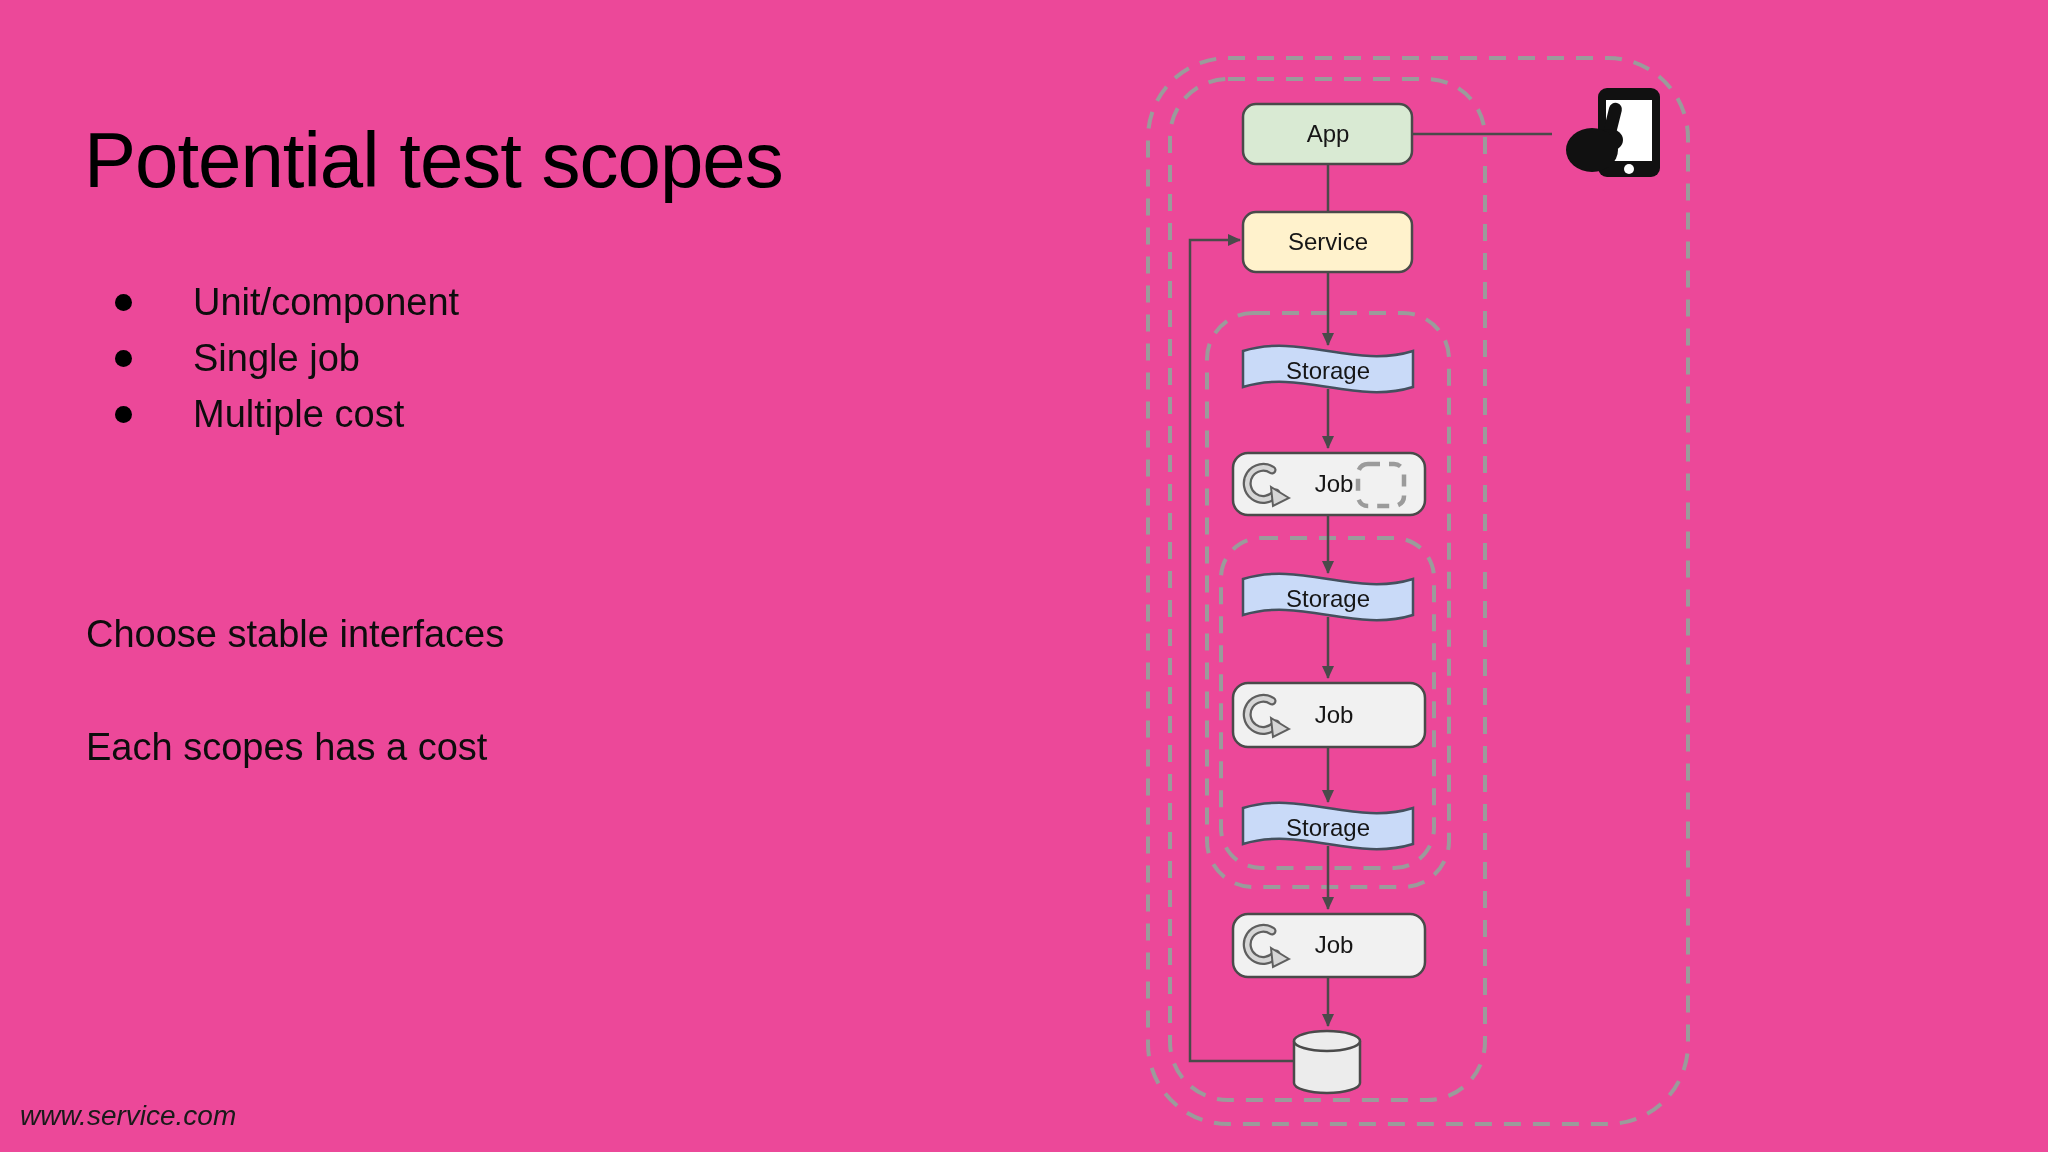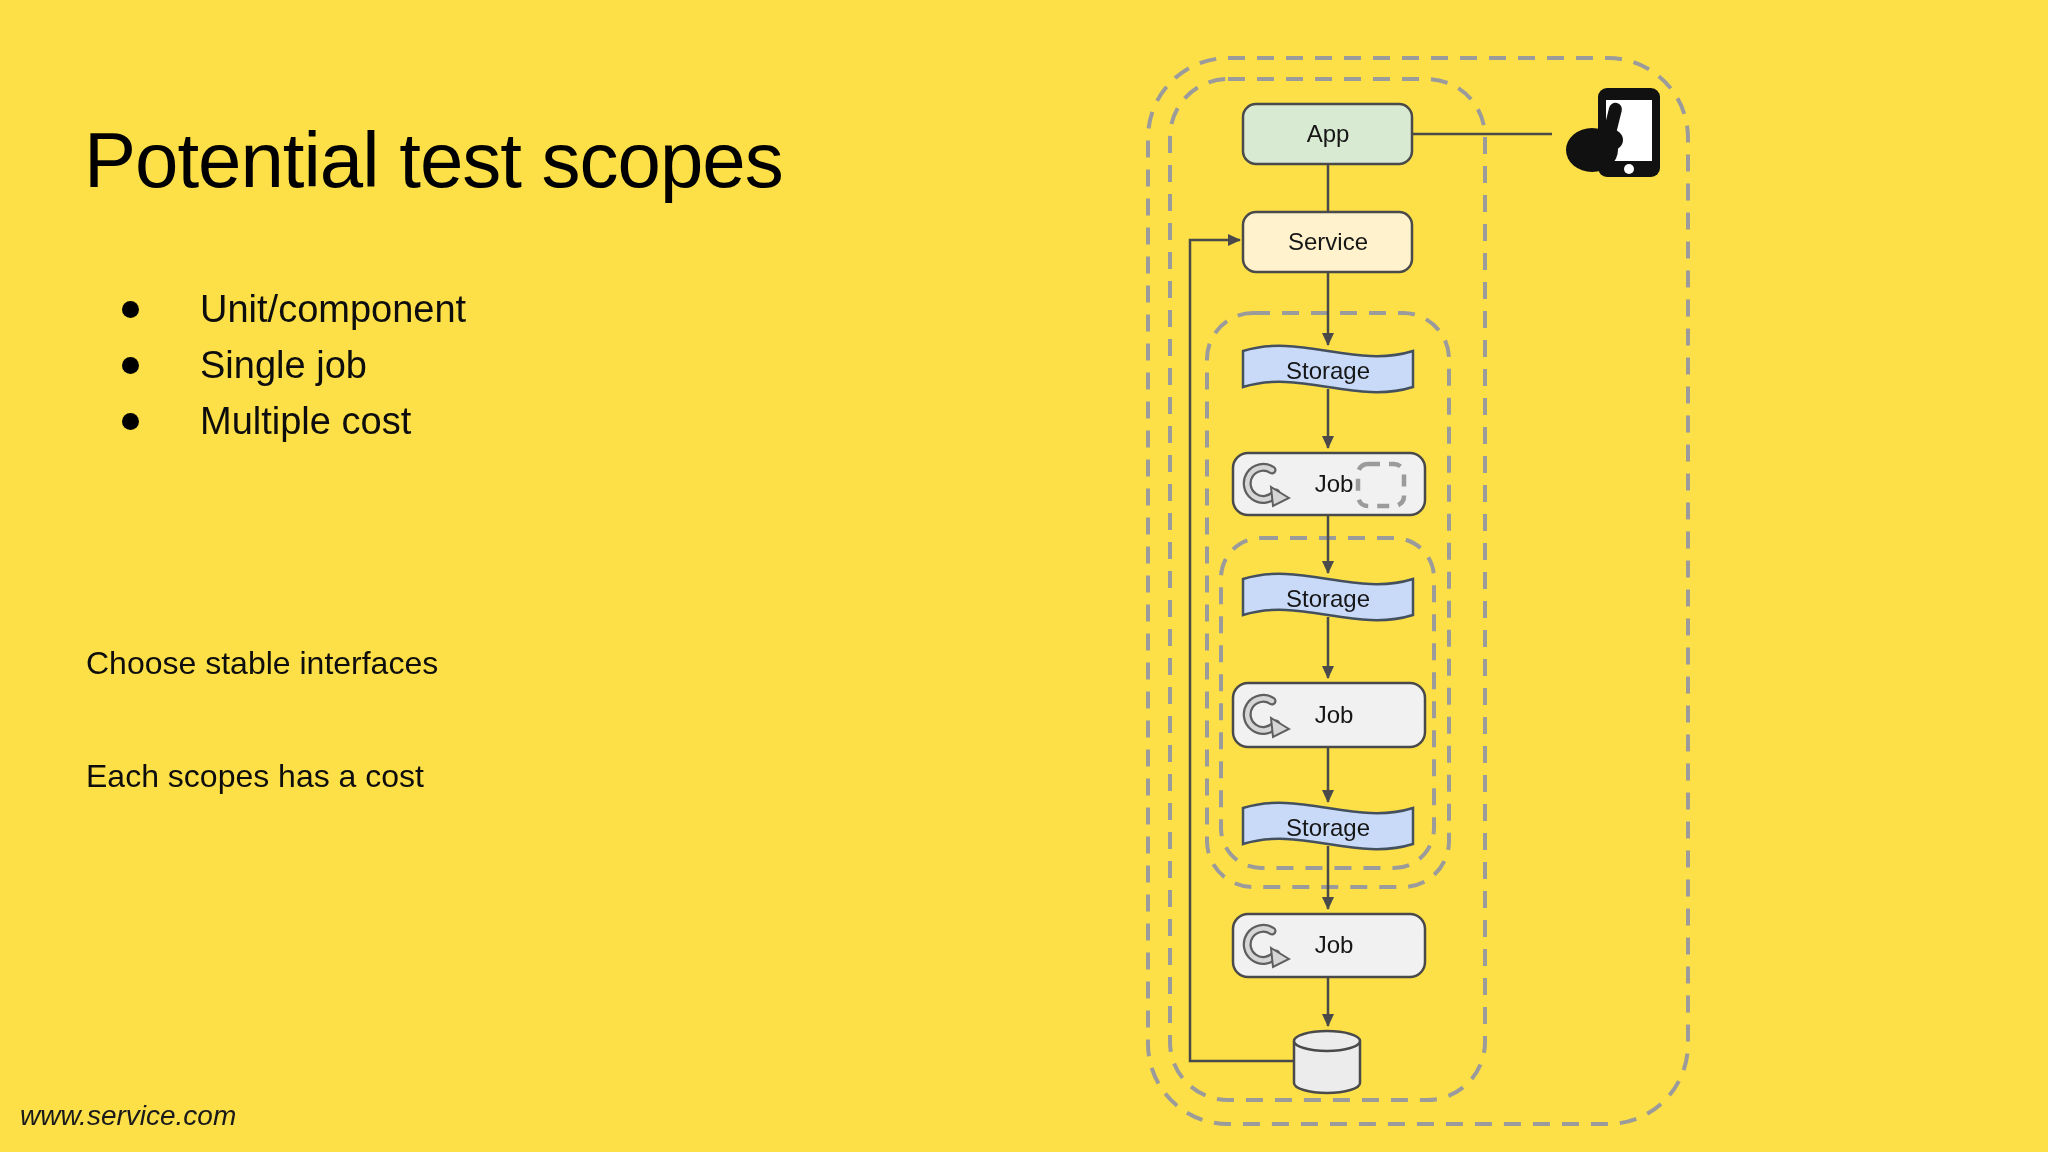--- a/index.html
+++ b/index.html
@@ -1,45 +1,45 @@
 <!DOCTYPE html>
 <html><head>
 <meta charset="utf-8">
 <style>
   html,body{margin:0;padding:0;background:#ffffff;}
   .slide{
     position:relative;
     width:2048px;height:1152px;
-    background:#fde047;
+    background:#ec4899;
     font-family:"Liberation Sans", sans-serif;
     overflow:hidden;
   }
   .title{
     position:absolute;left:84px;top:120px;
     font-size:78px;line-height:1.05;color:#000000;
     letter-spacing:-1px;white-space:nowrap;
   }
   ul.bullets{
     position:absolute;left:113px;top:274px;
-    margin:7px;padding:0;list-style:none;
+    margin:0;padding:0;list-style:none;
   }
   ul.bullets li{
     position:relative;
     font-size:38px;line-height:56px;color:#0d0d0d;
     padding-left:80px;white-space:nowrap;
   }
   ul.bullets li::before{
     content:"";
     position:absolute;left:2px;top:20px;
     width:17px;height:17px;border-radius:50%;
     background:#000000;
   }
   .note{
     position:absolute;left:86px;
-    font-size:32px;color:#0d0d0d;white-space:nowrap;margin-top:32px;
+    font-size:38px;color:#0d0d0d;white-space:nowrap;
   }
   .note-1{top:613px;}
   .note-2{top:726px;}
   .footer-url{
     position:absolute;left:20px;top:1100px;
     font-size:28px;font-style:italic;color:#1a1a1a;
   }
   .page-number{
     position:absolute;right:14px;top:1102px;
     font-size:28px;color:#1a1a1a;margin-top:45px;

